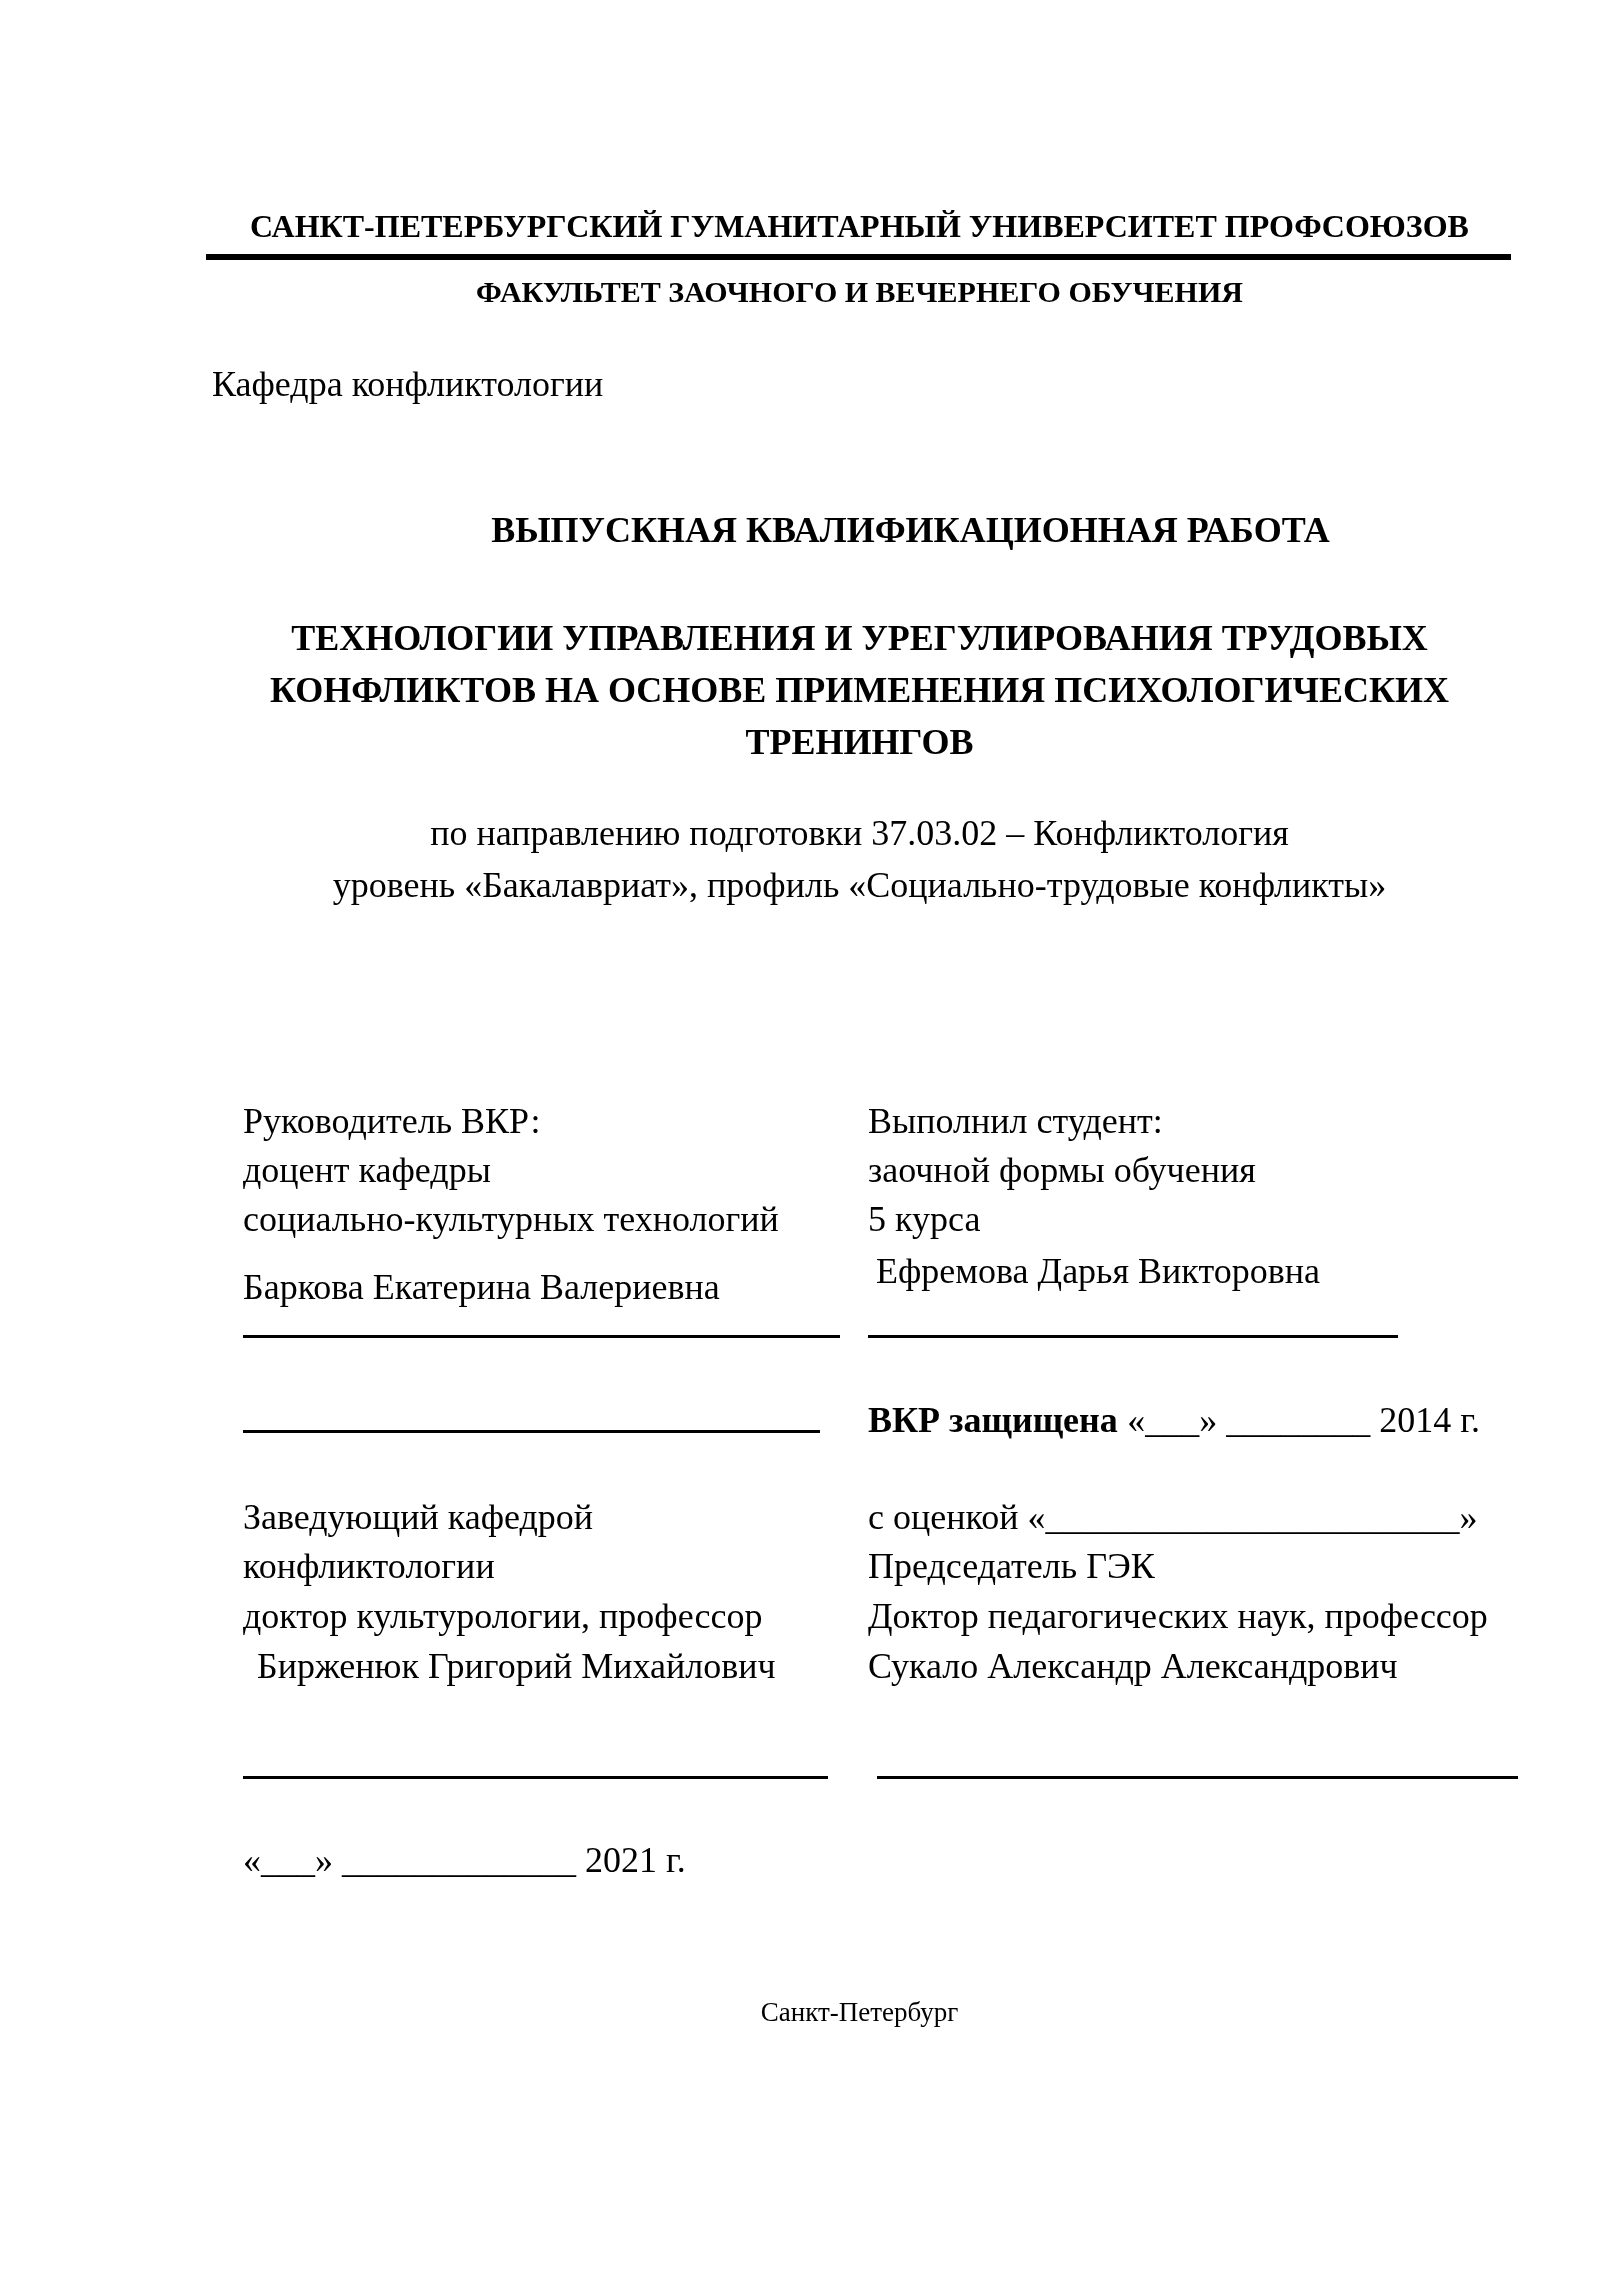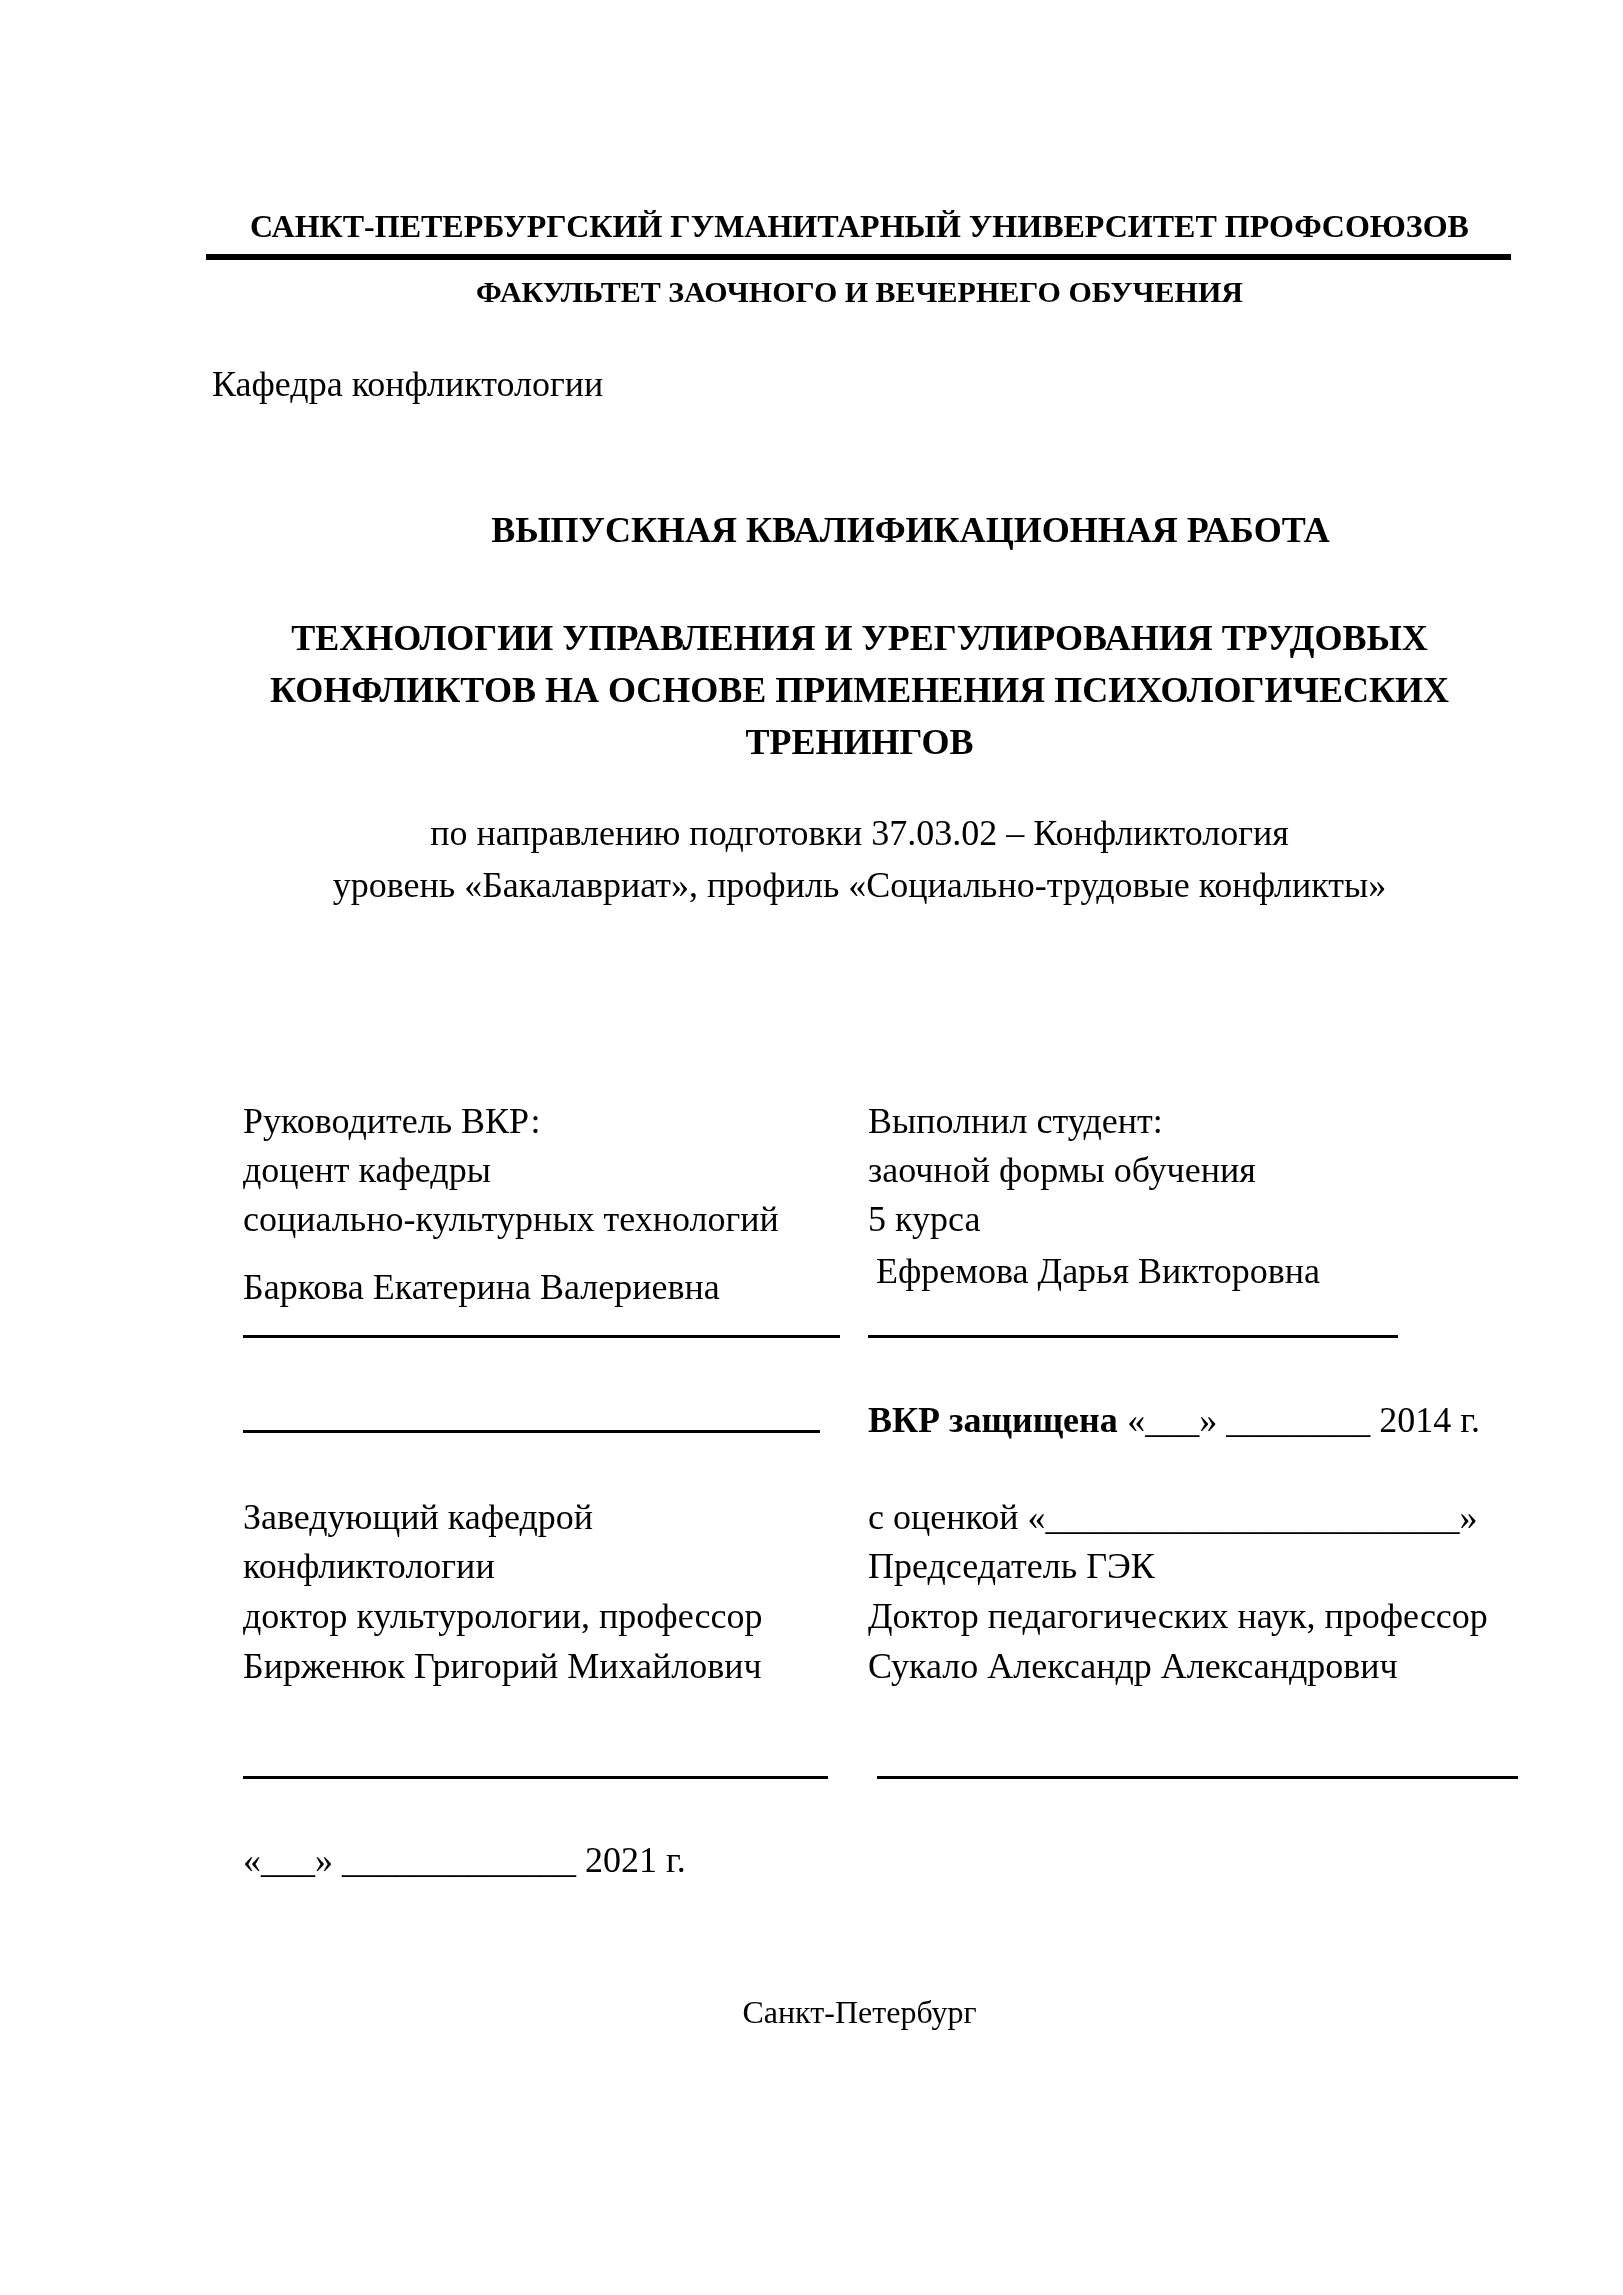--- a/index.html
+++ b/index.html
@@ -19,21 +19,21 @@
   .b{font-weight:bold;}
   .univ{top:203px;font-size:32px;font-weight:bold;line-height:47px;}
   .rule{top:254px;left:206px;width:1305px;height:5.5px;background:#000;}
   .fac{top:268px;font-size:30px;font-weight:bold;line-height:47px;}
   .dept{top:361px;left:212px;width:1303px;font-size:36px;line-height:47px;}
   .worktype{top:505px;font-size:36px;font-weight:bold;line-height:51px;padding-left:102px;width:1201px;}
   .title{top:612px;font-size:36px;font-weight:bold;line-height:52px;}
   .program{top:807px;font-size:36px;line-height:52px;}
   .row{font-size:36px;line-height:47px;}
   .sig{height:0;border-bottom:3.1px solid #000;}
-  .footerline{font-size:32px;line-height:49px;font-family:Liberation Serif, serif;}
+  .footerline{font-size:27px;line-height:49px;font-family:Liberation Serif, serif;}
   .gap{display:inline-block;width:9.4px;}
 </style>
 </head>
 <body>
 
 <div class="page">
 
   <div class="abs center univ">САНКТ-ПЕТЕРБУРГСКИЙ ГУМАНИТАРНЫЙ УНИВЕРСИТЕТ ПРОФСОЮЗОВ</div>
   <div class="abs rule"></div>
   <div class="abs center fac">ФАКУЛЬТЕТ ЗАОЧНОГО И ВЕЧЕРНЕГО ОБУЧЕНИЯ</div>
@@ -72,21 +72,21 @@
 
   <div class="abs colL row" style="top:1494px;">Заведующий кафедрой</div>
   <div class="abs colR row" style="top:1494px;">с оценкой «_______________________»</div>
 
   <div class="abs colL row" style="top:1543px;">конфликтологии</div>
   <div class="abs colR row" style="top:1543px;">Председатель ГЭК</div>
 
   <div class="abs colL row" style="top:1593px;">доктор культурологии, профессор</div>
   <div class="abs colR row" style="top:1593px;">Доктор педагогических наук, профессор</div>
 
-  <div class="abs colL row" style="top:1643px;">Бирженюк Григорий Михайлович</div>
+  <div class="abs colL row" style="top:1643px;margin-left:14px;">Бирженюк Григорий Михайлович</div>
   <div class="abs colR row" style="top:1643px;">Сукало Александр Александрович</div>
 
   <div class="abs sig" style="top:1776px;left:243px;width:585px;"></div>
   <div class="abs sig" style="top:1776px;left:877px;width:641px;"></div>
 
   <div class="abs colL row" style="top:1837px;">«___» _____________ 2021 г.</div>
 
   <div class="abs center footerline" style="top:1988px;">Санкт-Петербург</div>
 
 </div>

